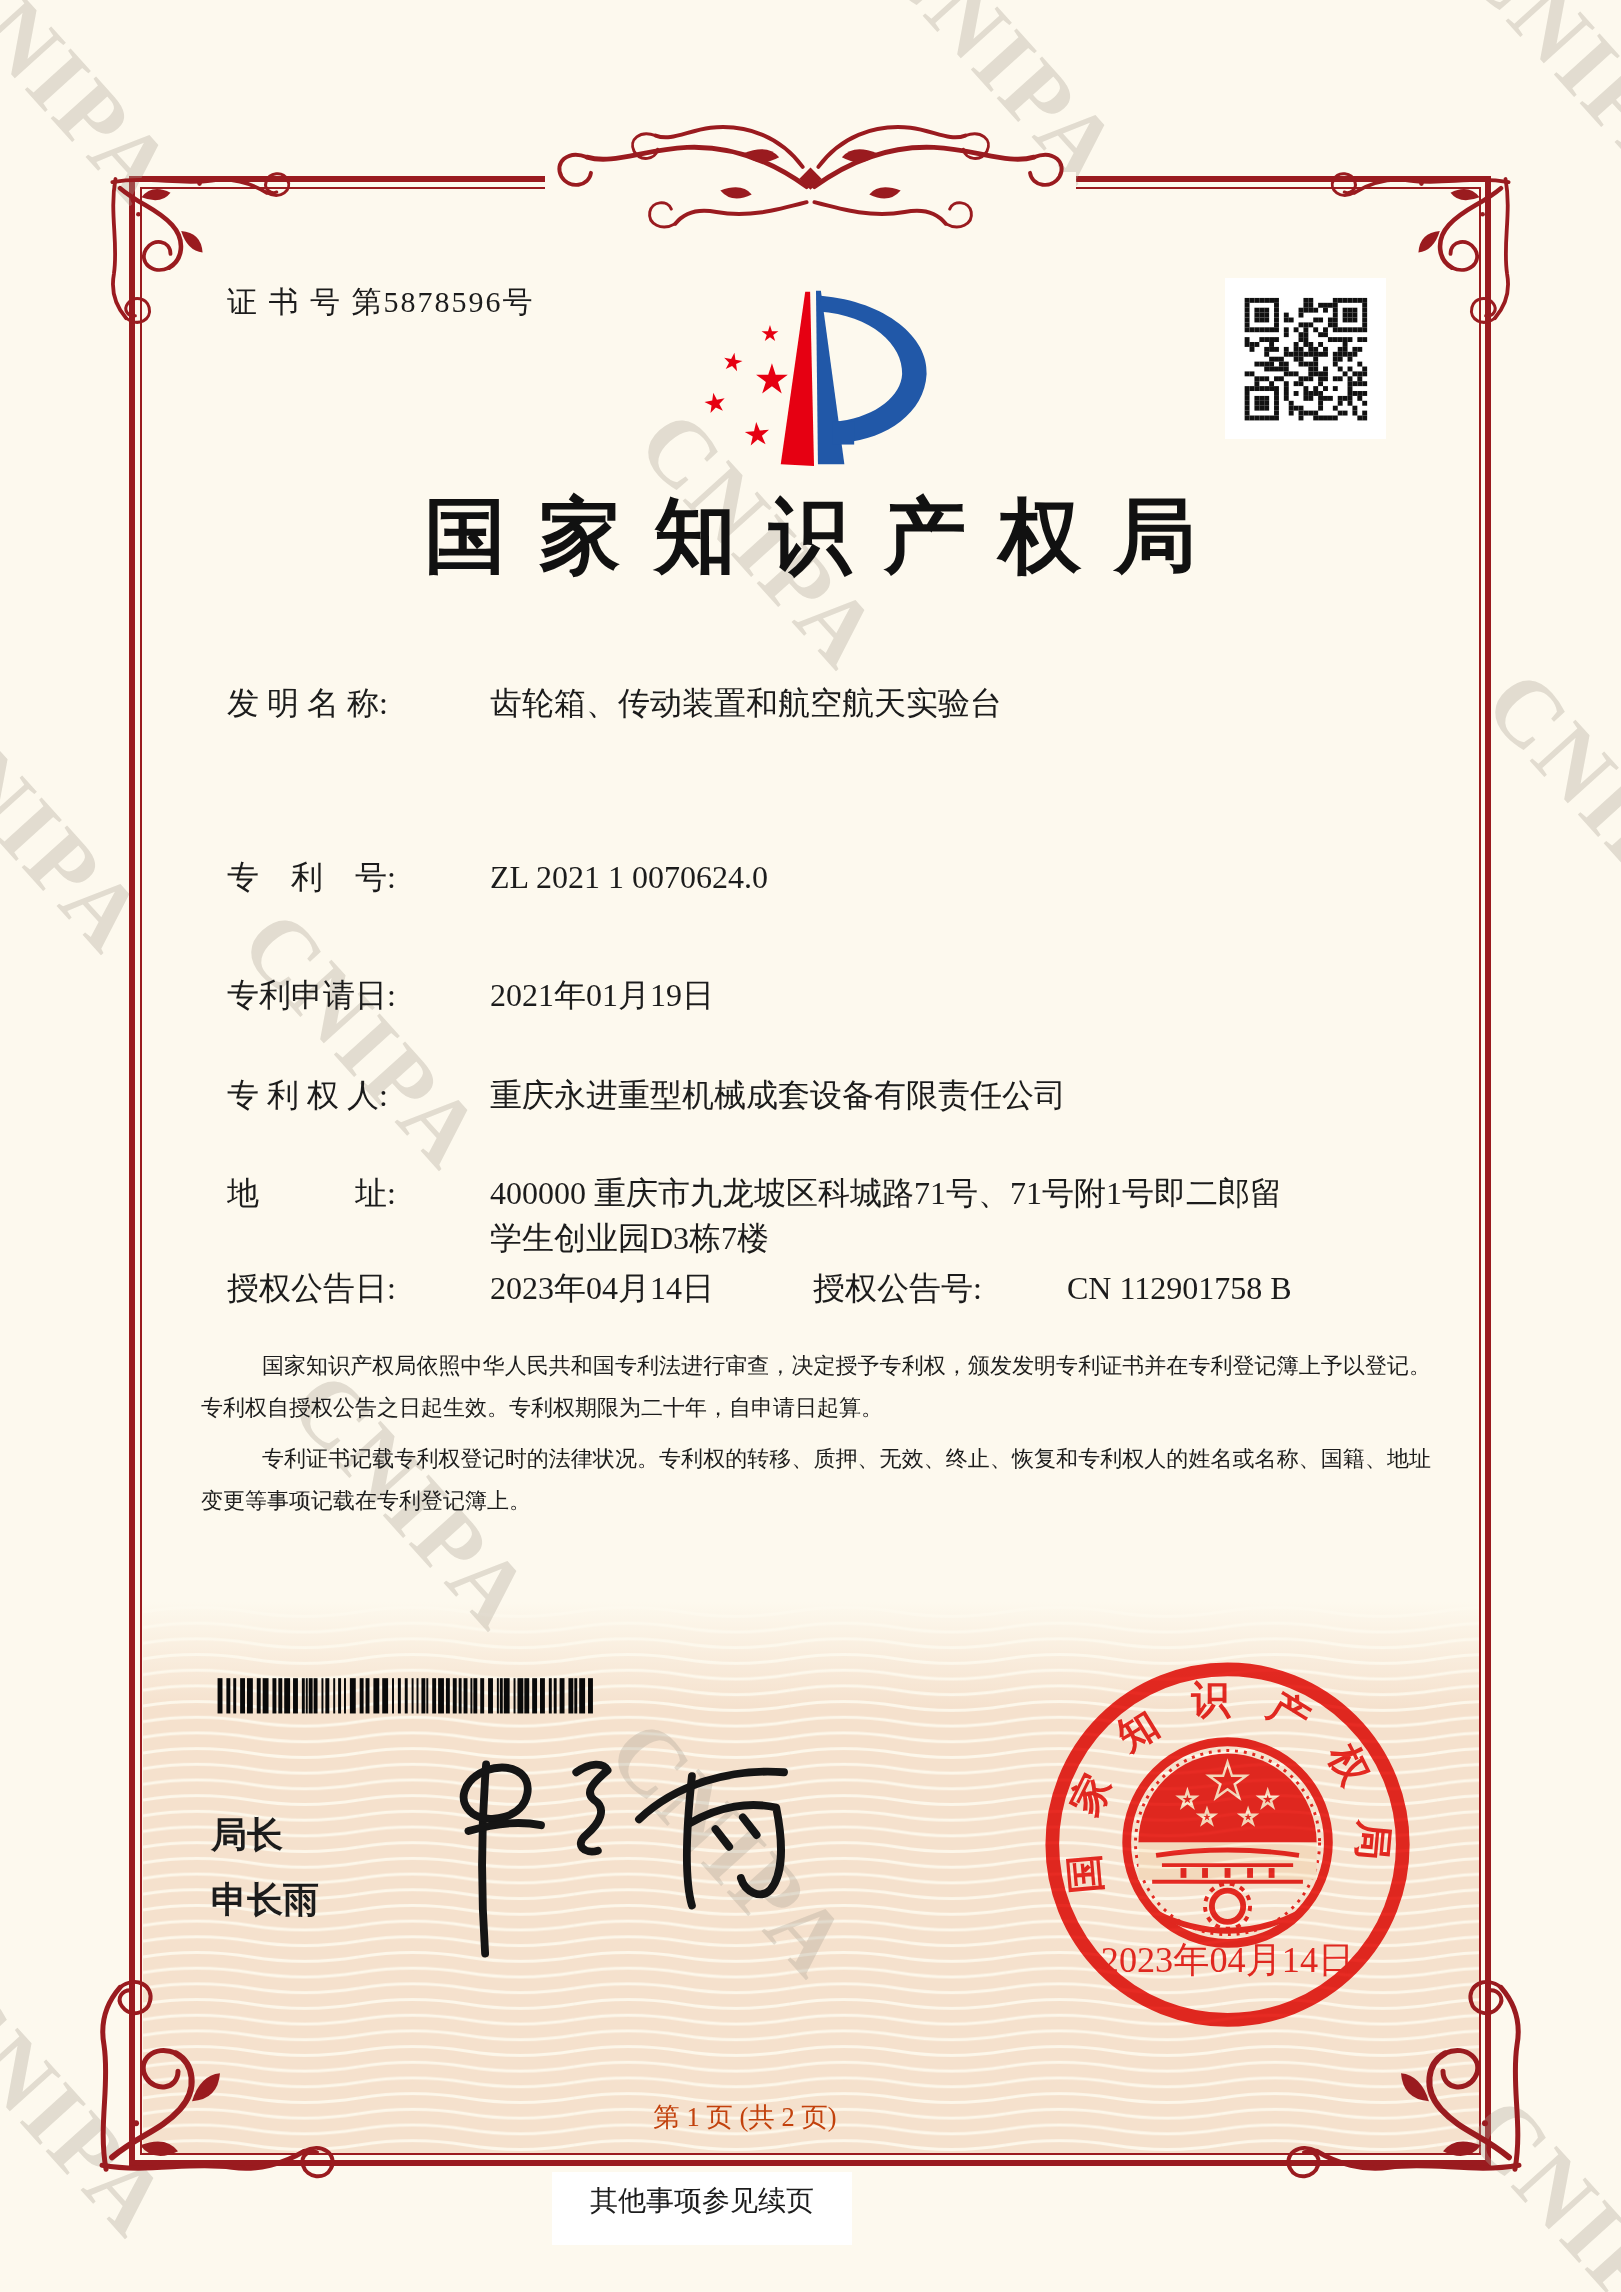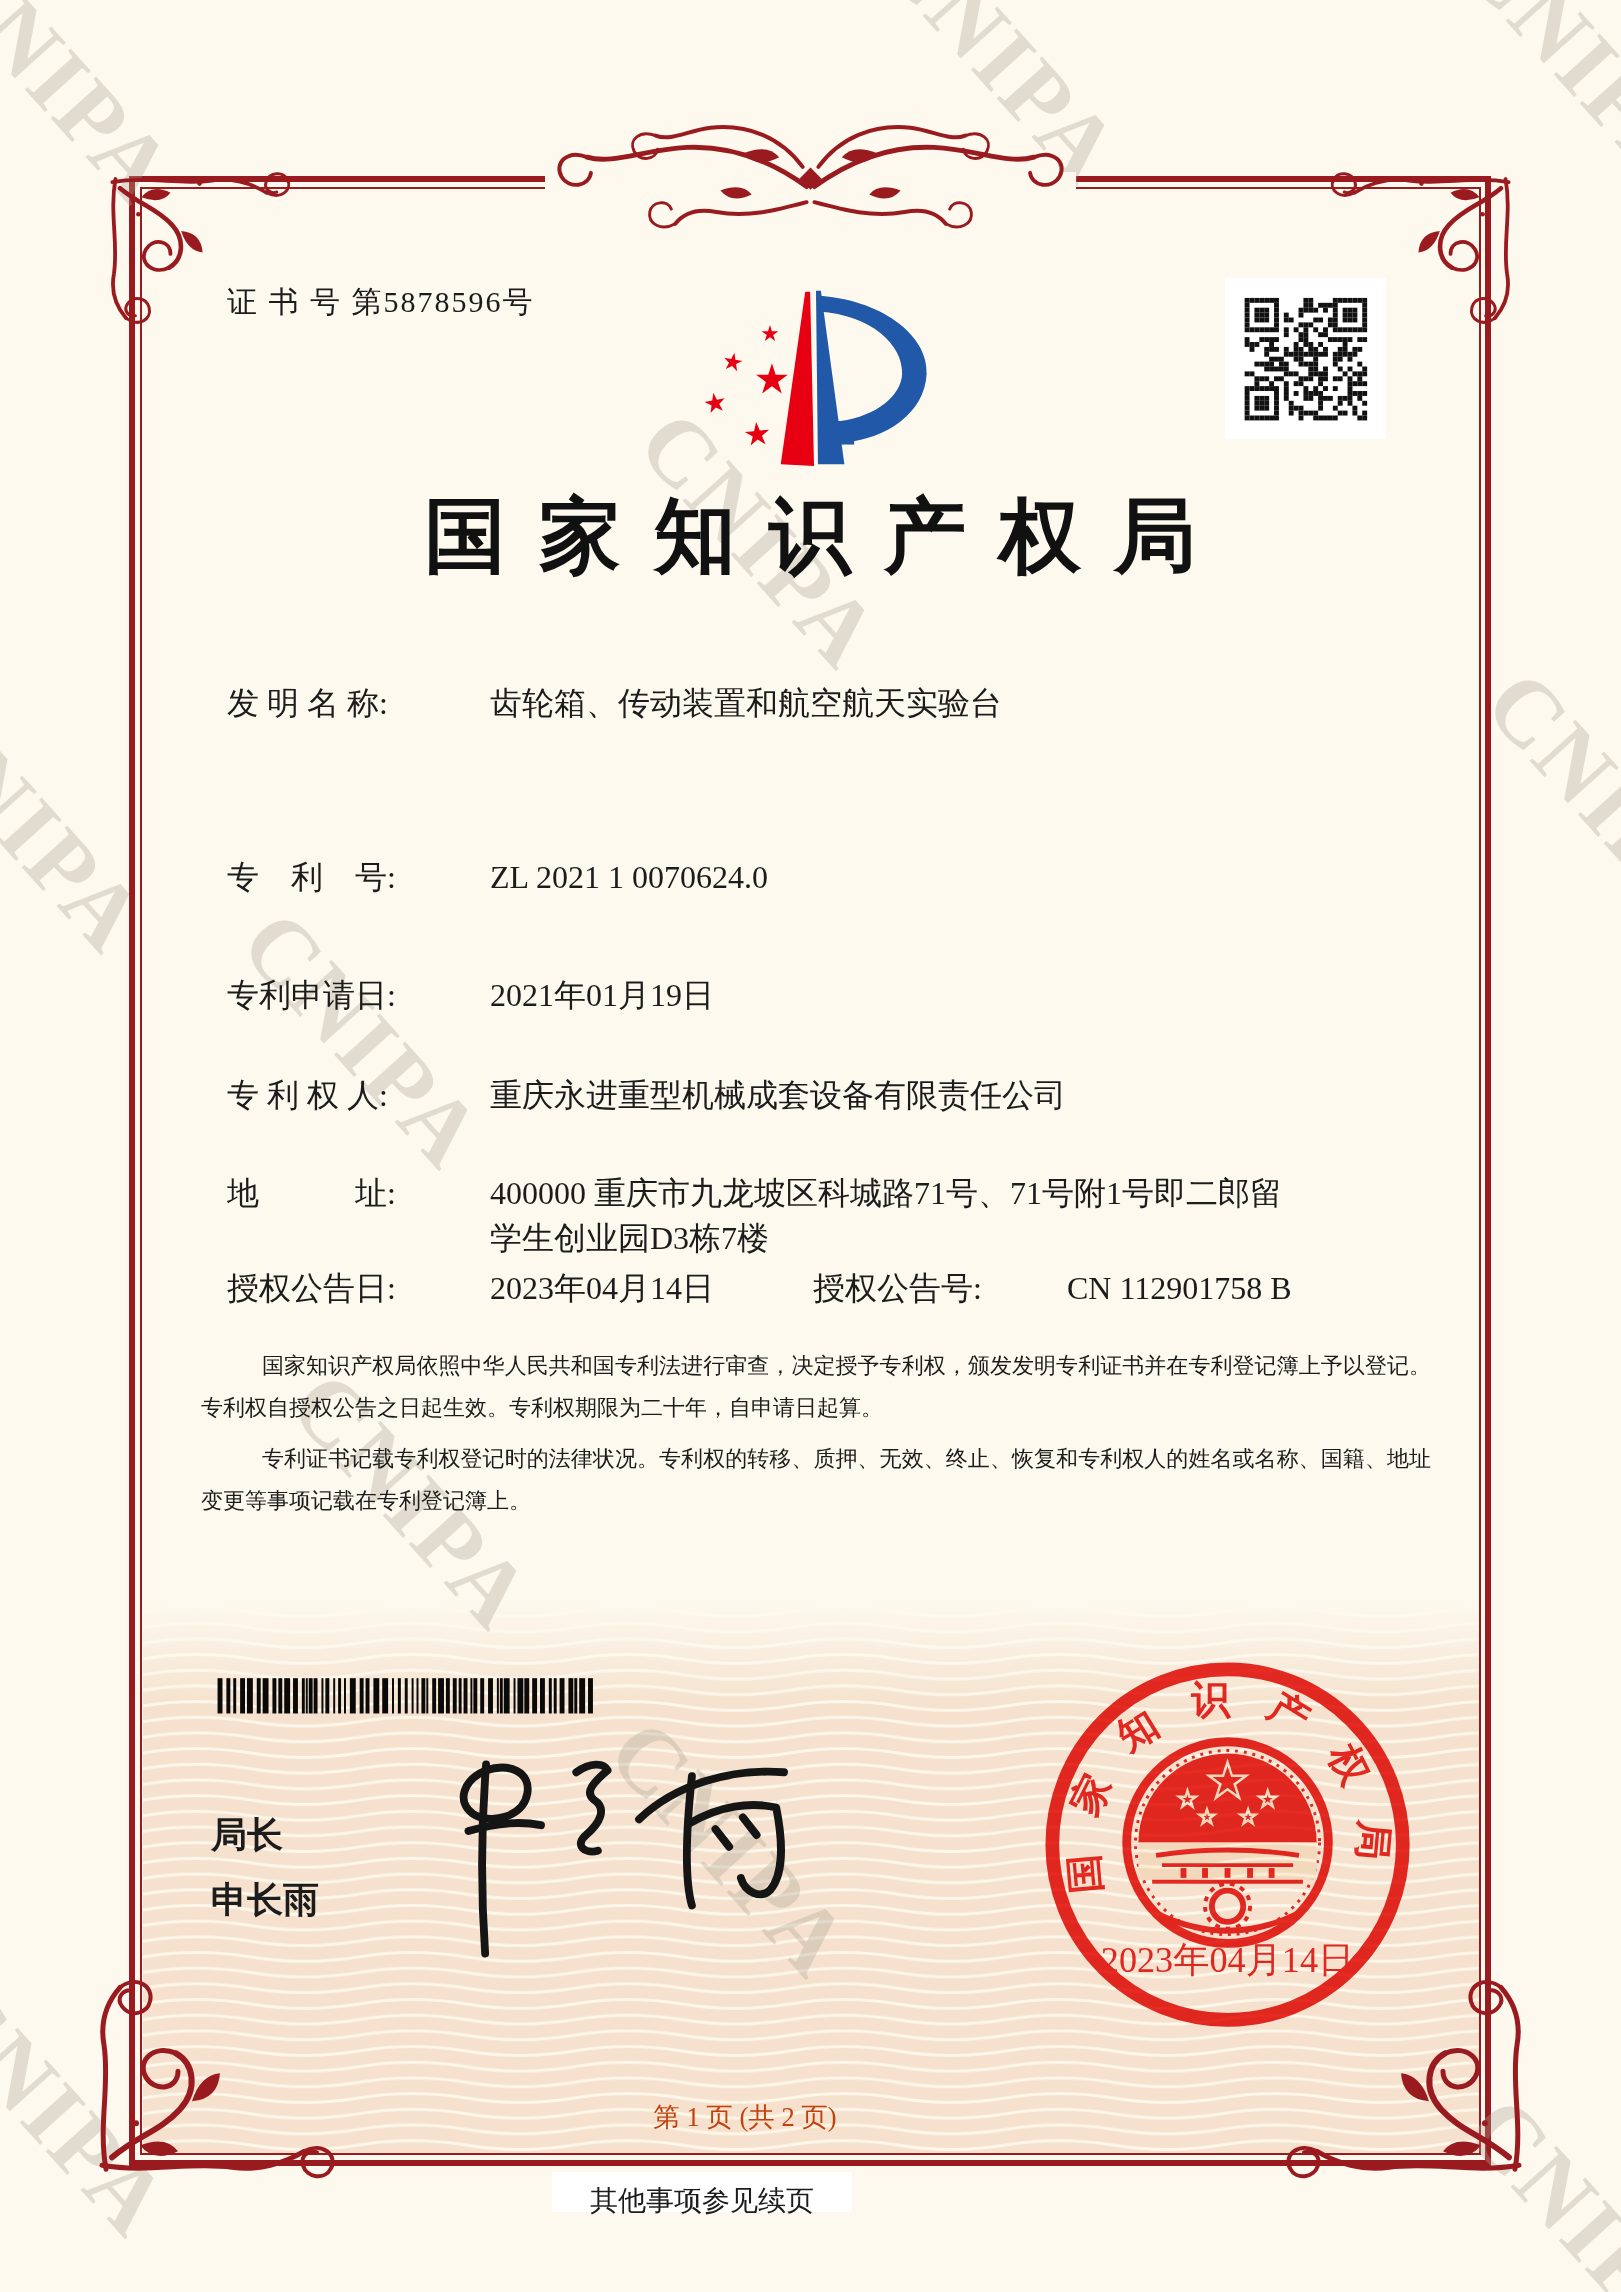--- a/index.html
+++ b/index.html
@@ -67,21 +67,21 @@
   .seal{position:absolute; left:1019px; top:1637px; z-index:5; mix-blend-mode:multiply; opacity:.96;}
   .seal .s-stroke{stroke:var(--seal); fill:none;}
   .seal .s-fill{fill:var(--seal);}
   .seal-ring-text{font-size:40px; font-weight:700; letter-spacing:34px; fill:var(--seal);
     font-family:"Liberation Serif","DejaVu Serif",serif;}
   .seal-date{font-size:37px; fill:var(--seal); text-anchor:middle;
     font-family:"Liberation Serif","DejaVu Serif",serif;}
   .seal-star{fill:var(--seal); stroke:#fdf3e4; stroke-width:2.5;}
   
   .page-indicator{position:absolute; left:549px; top:2099px; width:392px; text-align:center; font-size:26.5px; color:#c2410c; z-index:3;}
-  .note-band{position:absolute; left:552px; top:2172px; width:300px; height:40px; background:#ffffff;
+  .note-band{position:absolute; left:552px; top:2172px; width:300px; height:73px; background:#ffffff;
     text-align:center; line-height:57px; font-size:28px; z-index:3;}
 </style>
 </head>
 <body>
 
 <div class="page">
 
   <span class="wm" style="left:54px;top:74px">CNIPA</span>
   <span class="wm" style="left:1000px;top:54px">CNIPA</span>
   <span class="wm" style="left:1583px;top:59px">CNIPA</span>

